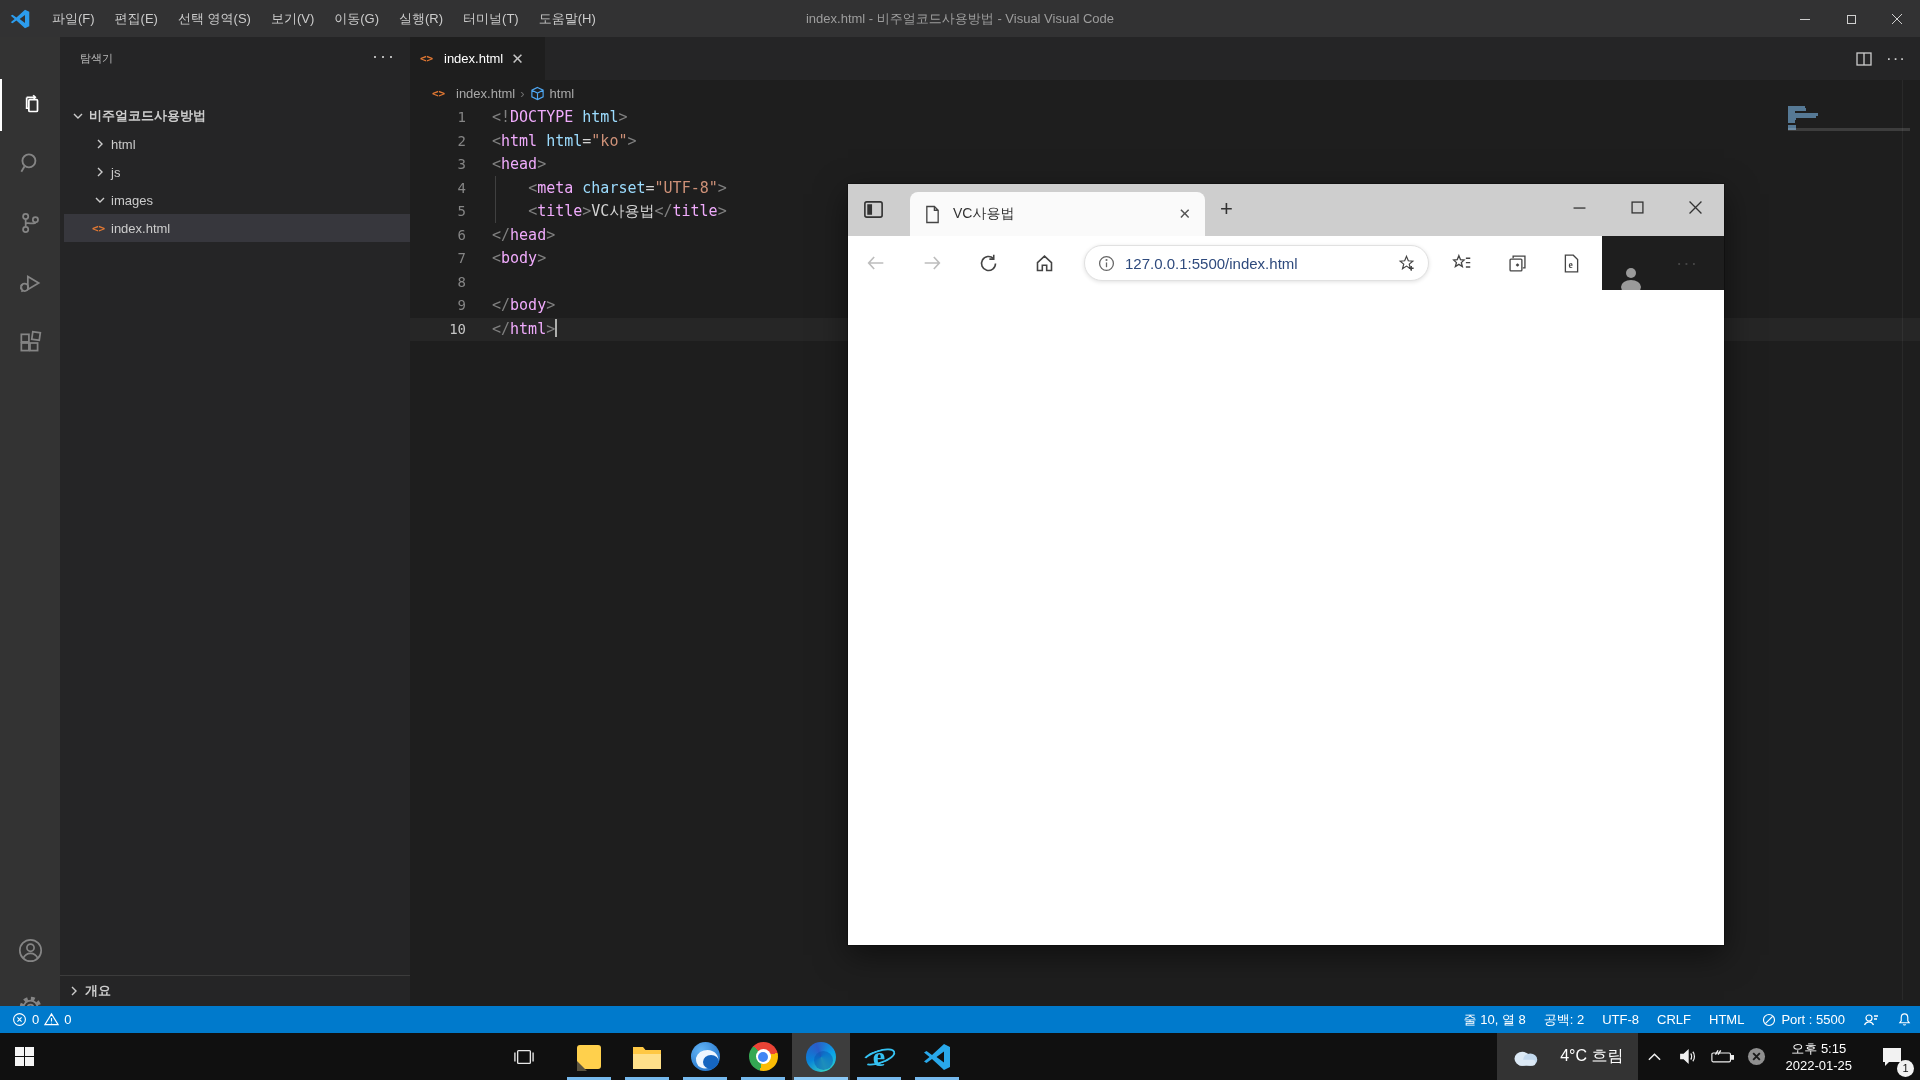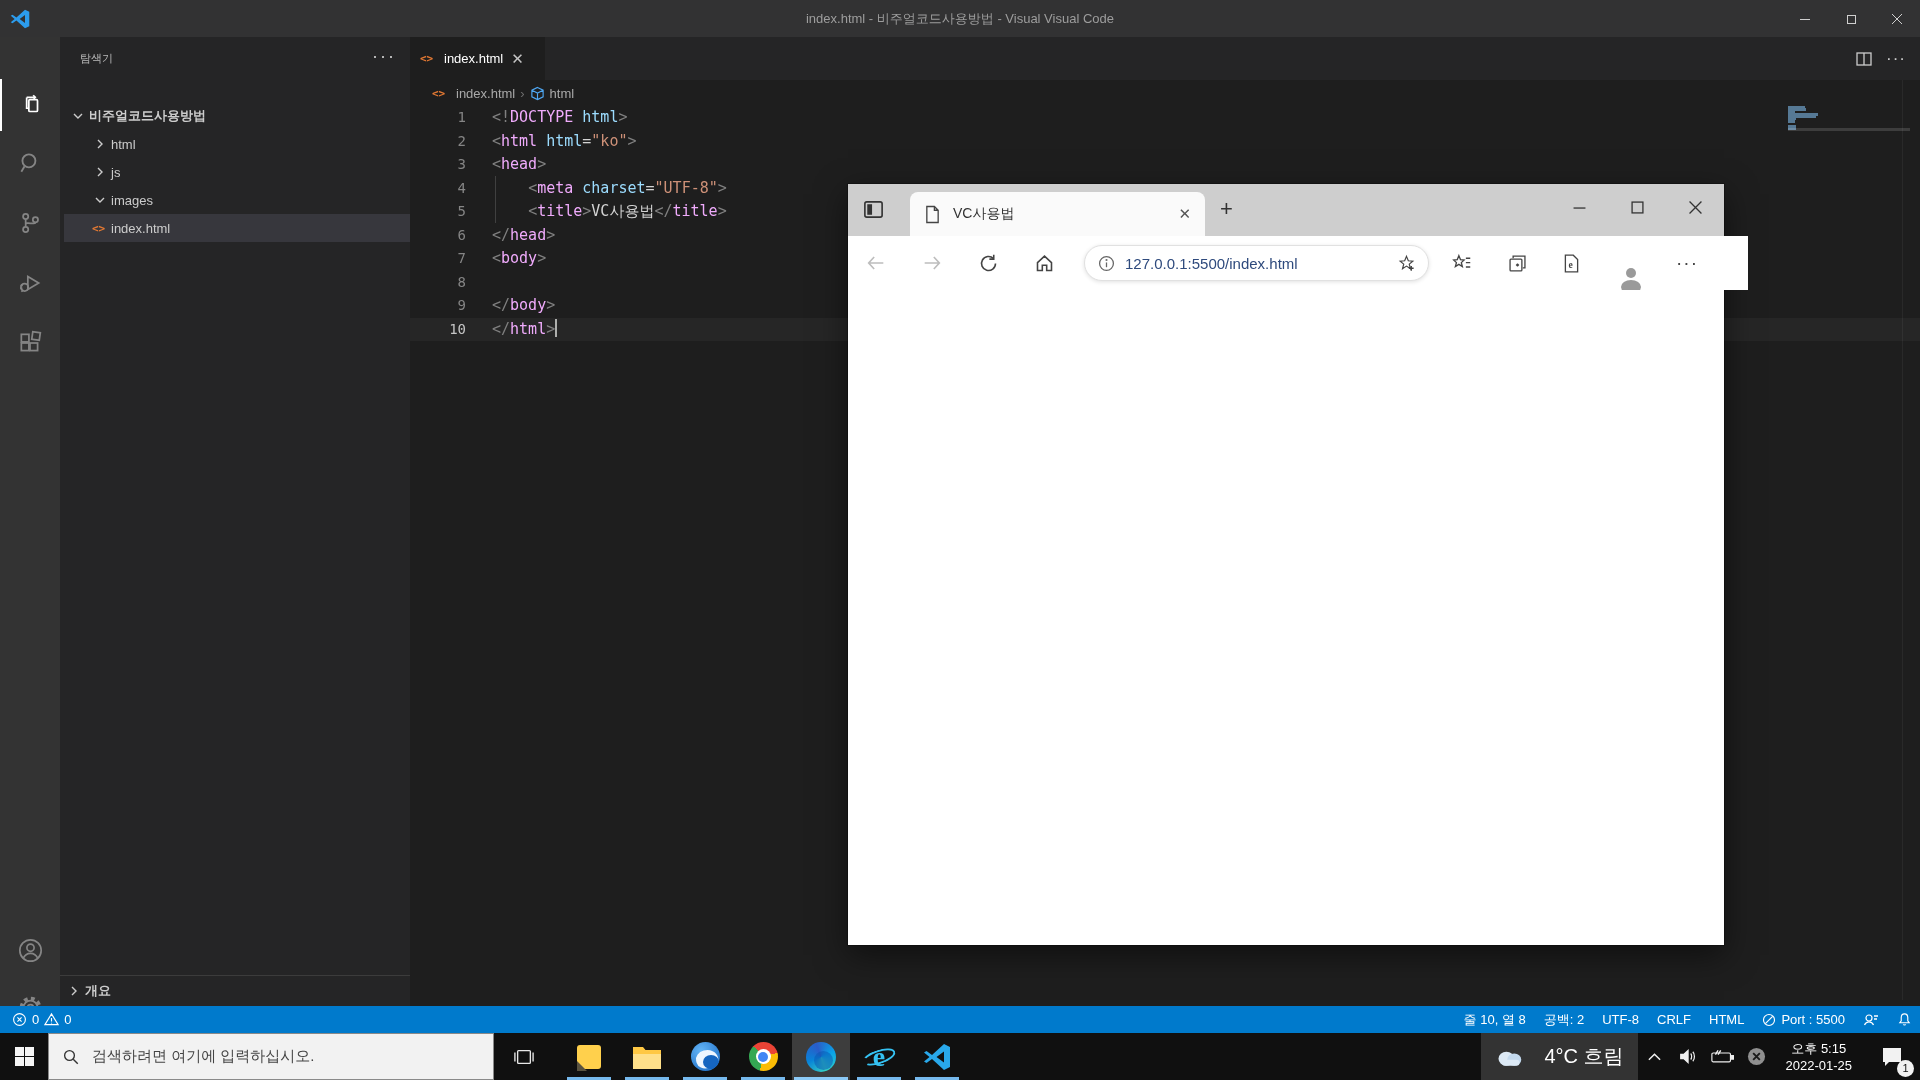--- a/index.html
+++ b/index.html
@@ -69,21 +69,21 @@
   
   .browser { position:absolute; left:848px; top:184px; width:876px; height:761px; box-shadow:0 10px 30px rgba(0,0,0,0.5); outline:1px solid rgba(0,0,0,0.25); }
   .b-titlebar { position:absolute; left:0; top:0; width:876px; height:52px; background:#cecece; }
   .b-tabs-btn { position:absolute; left:14px; top:14px; }
   .b-tab { position:absolute; left:62px; top:8px; width:295px; height:44px; background:#fafafa; border-radius:8px 8px 0 0; display:flex; align-items:center; }
   .b-tab-title { font-size:14px; color:#333; margin-left:12px; flex:1; }
   .b-tab-close { margin-right:14px; color:#555; font-size:15px; }
   .b-newtab { position:absolute; left:372px; top:12px; font-size:22px; font-weight:300; color:#333; }
   .b-controls { position:absolute; right:0; top:0; display:flex; height:46px; }
   .b-winbtn { width:58px; display:flex; align-items:center; justify-content:center; color:#333; }
-  .b-toolbar { position:absolute; left:0; top:52px; width:900px; height:54px; background:#ffffff; display:flex; align-items:center; }
+  .b-toolbar { position:absolute; left:0; top:52px; width:754px; height:54px; background:#ffffff; display:flex; align-items:center; }
   .b-nav { width:56px; display:flex; justify-content:center; }
   .url-pill { position:absolute; left:236px; top:9px; width:345px; height:36px; background:#ffffff; border:1px solid #e1e1e1;
     border-radius:18px; box-shadow:0 1px 4px rgba(0,0,0,0.12); display:flex; align-items:center; }
   .url-text { font-size:15px; color:#2e4a7d; margin-left:10px; flex:1; }
   .b-content { position:absolute; left:0; top:106px; width:876px; height:655px; background:#ffffff; }
   .avatar { width:27px; height:27px; border-radius:50%; background:#cfcfcf; position:relative; overflow:hidden; }
   .avatar:before { content:""; position:absolute; left:8.5px; top:5px; width:10px; height:10px; border-radius:50%; background:#9a9a9a; }
   .avatar:after { content:""; position:absolute; left:3.5px; top:17px; width:20px; height:14px; border-radius:50%; background:#9a9a9a; }
 
   
@@ -93,21 +93,21 @@
     display:flex; align-items:center; }
   .tb-search-text { font-size:15px; color:#444; margin-left:12px; }
   .tb-taskview { position:absolute; left:494px; top:0; width:60px; height:47px; display:flex; align-items:center; justify-content:center; }
   .tb-apps { position:absolute; left:560px; top:0; display:flex; }
   .tb-app { width:58px; height:47px; position:relative; display:flex; align-items:center; justify-content:center; }
   .tb-app.running:after { content:""; position:absolute; bottom:0; left:7px; right:7px; height:3px; background:#76b9ed; }
   .tb-app.active { background:#3d3d3d; }
   .tb-app.active:after { left:2px; right:2px; background:#8ccaf7; }
   .tray { position:absolute; right:0; top:0; height:47px; display:flex; align-items:center; }
   .weather { height:47px; background:#333333; display:flex; align-items:center; padding:0 14px; gap:9px; }
-  .weather-text { color:#ffffff; font-size:20px;margin-left:12px; }
+  .weather-text { color:#ffffff; font-size:16px;margin-left:12px; }
   .tray-ic { width:34px; display:flex; justify-content:center; }
   .clock { color:#ffffff; font-size:13px; text-align:center; line-height:17px; margin:0 12px; }
   .action-center { position:relative; width:56px; display:flex; justify-content:center; }
   .ac-badge { position:absolute; right:6px; bottom:-8px; width:17px; height:17px; border-radius:50%; background:#f2f2f2;
     color:#111; font-size:11px; display:flex; align-items:center; justify-content:center; }
 
   
   .chrome-ic { width:29px; height:29px; border-radius:50%; position:relative;
     background:conic-gradient(from -45deg, #ea4335 0 120deg, #fbbc05 120deg 240deg, #34a853 240deg 360deg); }
   .chrome-ic:before { content:""; position:absolute; left:7px; top:7px; width:15px; height:15px; border-radius:50%; background:#fff; }
@@ -125,20 +125,30 @@
   .tbird-ic:before { content:""; position:absolute; left:5px; top:8px; width:22px; height:18px; border-radius:50% 60% 40% 50%; background:#eef6ff; transform:rotate(-15deg); }
   .tbird-ic:after { content:""; position:absolute; left:12px; top:13px; width:16px; height:14px; border-radius:50%; background:#1565c0; }
 </style>
 </head>
 <body>
 
 <div class="titlebar">
   <svg class="vsc-logo" viewBox="0 0 28 28">
     <path d="M21 1 L9 12 L3.5 8 L1 9.5 L6.5 14 L1 18.5 L3.5 20 L9 16 L21 27 L27 24 L27 4 Z M21 8.5 L21 19.5 L13.5 14 Z" fill="#2c9ced"></path>
   </svg>
+  <div class="menubar" id="menubar">
+      <span class="menu-item">파일(F)</span>
+      <span class="menu-item">편집(E)</span>
+      <span class="menu-item">선택 영역(S)</span>
+      <span class="menu-item">보기(V)</span>
+      <span class="menu-item">이동(G)</span>
+      <span class="menu-item">실행(R)</span>
+      <span class="menu-item">터미널(T)</span>
+      <span class="menu-item">도움말(H)</span>
+    </div>
   <div class="win-title">index.html - 비주얼코드사용방법 - Visual Visual Code</div>
   <div class="win-controls">
     <div class="win-btn">
       <svg width="12" height="12" viewBox="0 0 12 12">
           <line x1="1" y1="6.5" x2="11" y2="6.5" stroke="#cfcfcf" stroke-width="1"></line>
         </svg>
     </div>
     <div class="win-btn">
       <svg width="12" height="12" viewBox="0 0 12 12">
           <rect x="2.5" y="2.5" width="8" height="8" fill="none" stroke="#cfcfcf" stroke-width="1"></rect>
@@ -478,27 +488,20 @@
 
 <div class="taskbar">
   <div class="tb-start">
     <svg width="19" height="19" viewBox="0 0 19 19">
         <rect x="0" y="0" width="9" height="9" fill="#f5f5f5"></rect>
         <rect x="10" y="0" width="9" height="9" fill="#f5f5f5"></rect>
         <rect x="0" y="10" width="9" height="9" fill="#f5f5f5"></rect>
         <rect x="10" y="10" width="9" height="9" fill="#f5f5f5"></rect>
       </svg>
   </div>
-  <div class="tb-search">
-    <svg width="18" height="18" viewBox="0 0 24 24" fill="none" stroke="#333" stroke-width="1.8" style="margin-left:13px">
-        <circle cx="10" cy="10" r="6.5"></circle>
-        <line x1="15" y1="15" x2="21" y2="21"></line>
-      </svg>
-    <span class="tb-search-text">검색하려면 여기에 입력하십시오.</span>
-  </div>
   <div class="tb-taskview">
     <svg width="22" height="20" viewBox="0 0 24 22" fill="none" stroke="#e8e8e8" stroke-width="1.5">
         <rect x="5" y="4" width="14" height="14" rx="1"></rect>
         <line x1="2" y1="6" x2="2" y2="16"></line>
         <line x1="22" y1="6" x2="22" y2="16"></line>
       </svg>
   </div>
   <div class="tb-apps">
     <div class="tb-app running">
       <svg width="28" height="28" viewBox="0 0 28 28">

